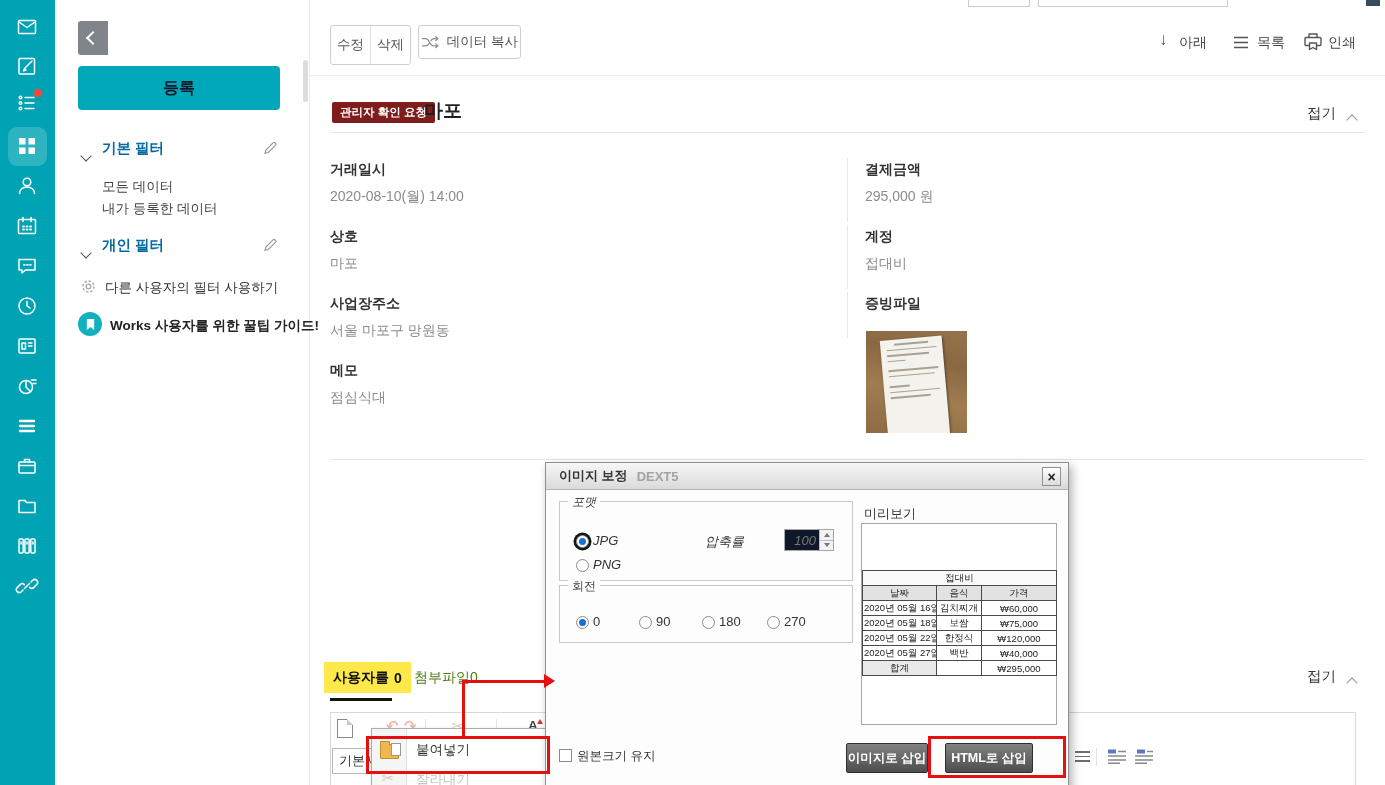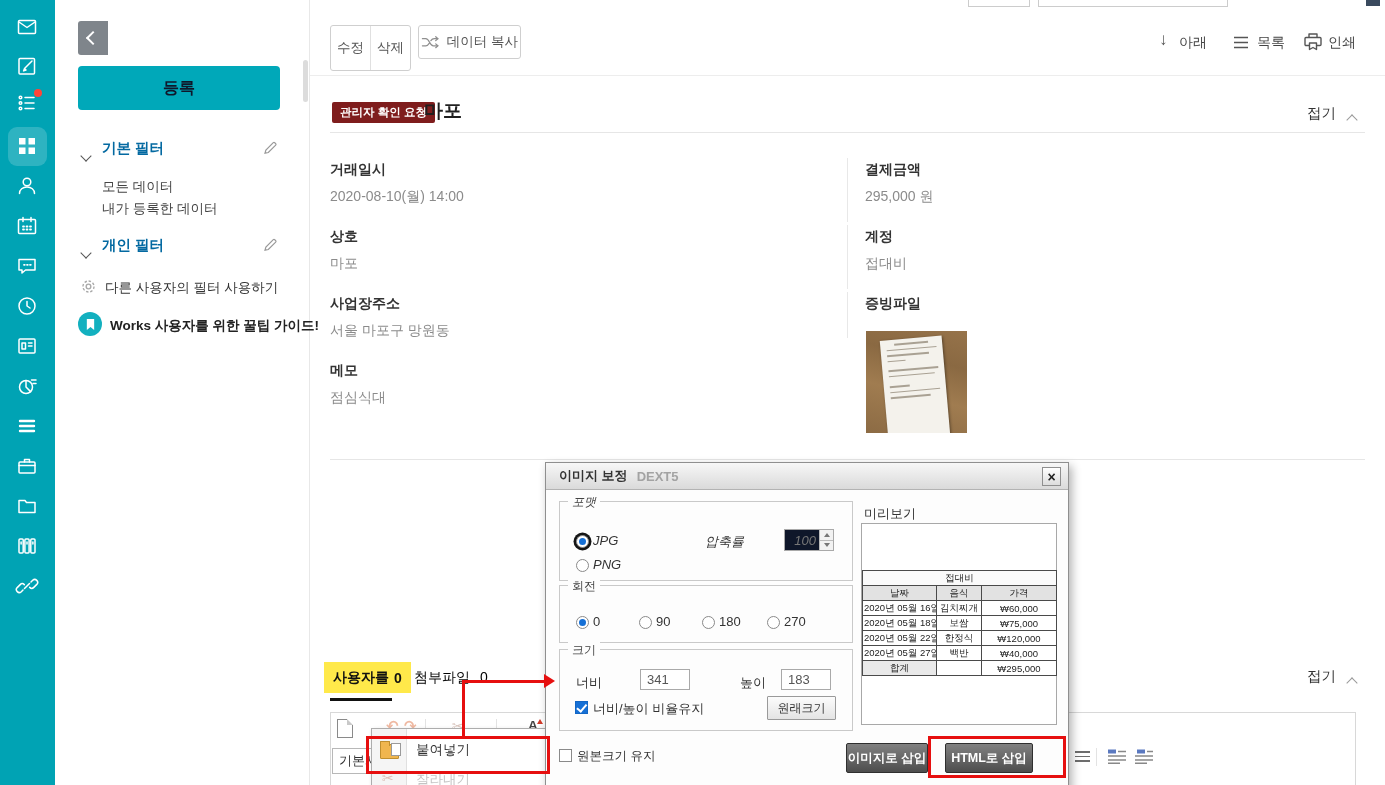--- a/index.html
+++ b/index.html
@@ -29,21 +29,21 @@
   .tipcircle{left:78px;top:312px;width:24px;height:24px;border-radius:50%;background:#13b0bf;display:flex;align-items:center;justify-content:center;}
 
   
   .chv{display:inline-block;width:7px;height:7px;border-right:1.6px solid #999;border-bottom:1.6px solid #999;}
   .chv.up{transform:rotate(-135deg);}
   .chv.dn{transform:rotate(45deg);}
   .chv.lt{transform:rotate(135deg);border-color:#fff;width:8px;height:8px;border-width:2px;}
   .chv.dk{border-color:#555;}
 
   
-  .seg{left:330px;top:25px;width:81px;height:46px;border:1px solid #cfcfcf;border-radius:3px;box-sizing:border-box;display:flex;background:#fff;}
+  .seg{left:330px;top:25px;width:81px;height:40px;border:1px solid #cfcfcf;border-radius:3px;box-sizing:border-box;display:flex;background:#fff;}
   .seg button{flex:1;border:none;background:none;font-size:13.5px;color:#555;font-family:inherit;padding:0;}
   .seg button:first-child{border-right:1px solid #e0e0e0;}
   .copybtn{left:418px;top:25px;width:103px;height:34px;border:1px solid #cfcfcf;border-radius:3px;box-sizing:border-box;
            background:#fff;display:flex;align-items:center;justify-content:center;gap:7px;font-size:13.5px;color:#555;}
   .ticon-lbl{font-size:14px;color:#444;}
   .topfrag{border:1px solid #ccc;border-top:none;background:#fff;box-sizing:border-box;}
 
   
   .badge{left:332px;top:102px;height:21px;padding:0 8px;background:#7f1d1d;border-radius:2px;color:#fff;
          font-size:11.5px;font-weight:700;display:flex;align-items:center;}
@@ -55,21 +55,21 @@
   .fvalue{font-size:14px;color:#8b8b8b;}
 
   .receipt{left:866px;top:331px;width:101px;height:102px;overflow:hidden;
            background:linear-gradient(15deg,#8c6b44,#a07c50 40%,#8a6942 70%,#96734a);}
   .paper{position:absolute;left:18px;top:7px;width:62px;height:100px;background:#f4f2ec;transform:rotate(-5deg);box-shadow:1px 1px 3px rgba(0,0,0,.4);}
   .paper i{display:block;height:1.5px;background:#a9a193;margin:4px 6px 0 6px;}
 
   
   .ytab{left:324px;top:662px;height:31px;background:#ffe94a;display:flex;align-items:center;gap:5px;padding:0 9px;
         font-size:14px;font-weight:700;color:#111;}
-  .gtab{left:414px;top:669px;font-size:14px;color:#000000;display:flex;gap:10px;}
+  .gtab{left:414px;top:669px;font-size:14px;color:#4d7c0f;display:flex;gap:0;}
   .tabline{left:330px;top:698px;width:62px;height:3px;background:#111;}
 
   
   .ebox-line{background:#d8d8d8;}
   .fadeico{color:#efb9a2;font-size:15px;font-weight:700;}
   .sep{width:1px;height:18px;background:#e3e3e3;}
   .folder{position:relative;width:17px;height:13px;background:#f0b64f;border:1px solid #c08f2f;border-radius:1px;}
   .folder::before{content:"";position:absolute;left:-1px;top:-4px;width:8px;height:4px;background:#f0b64f;border:1px solid #c08f2f;border-bottom:none;border-radius:1px 1px 0 0;}
   .folder::after{content:"";position:absolute;right:-3px;top:-2px;width:8px;height:11px;background:#fff;border:1px solid #9a9a9a;}
   .copyico{width:10px;height:12px;border:1.3px solid #cfcfcf;background:#fff;position:relative;}
@@ -446,30 +446,20 @@
       <span class="radio on" style="left:16px;top:30px;"></span>
       <span class="rlbl" style="position:absolute;left:33px;top:28px;">0</span>
       <span class="radio" style="left:79px;top:30px;"></span>
       <span class="rlbl" style="position:absolute;left:96px;top:28px;">90</span>
       <span class="radio" style="left:142px;top:30px;"></span>
       <span class="rlbl" style="position:absolute;left:159px;top:28px;">180</span>
       <span class="radio" style="left:207px;top:30px;"></span>
       <span class="rlbl" style="position:absolute;left:224px;top:28px;">270</span>
     </div>
 
-    <div class="fset" style="left:13px;top:186px;width:292px;height:80px;">
-      <span class="legend">크기</span>
-      <span class="rlbl" style="position:absolute;left:16px;top:24px;">너비</span>
-      <div class="numin" style="left:80px;top:19px;width:50px;height:21px;">341</div>
-      <span class="rlbl" style="position:absolute;left:180px;top:24px;">높이</span>
-      <div class="numin" style="left:221px;top:19px;width:50px;height:21px;">183</div>
-      <span class="cb on" style="left:15px;top:51px;"></span>
-      <span class="rlbl" style="position:absolute;left:33px;top:50px;">너비/높이 비율유지</span>
-      <div class="litebtn" style="left:207px;top:46px;width:69px;height:24px;">원래크기</div>
-    </div>
 
     <div style="position:absolute;left:318px;top:42px;font-size:13px;color:#333;">미리보기</div>
     <div class="pvbox">
       <table class="ptable">
         <colgroup>
             <col style="width:74px">
             <col style="width:45px">
             <col style="width:75px">
           </colgroup>
         <tbody>

